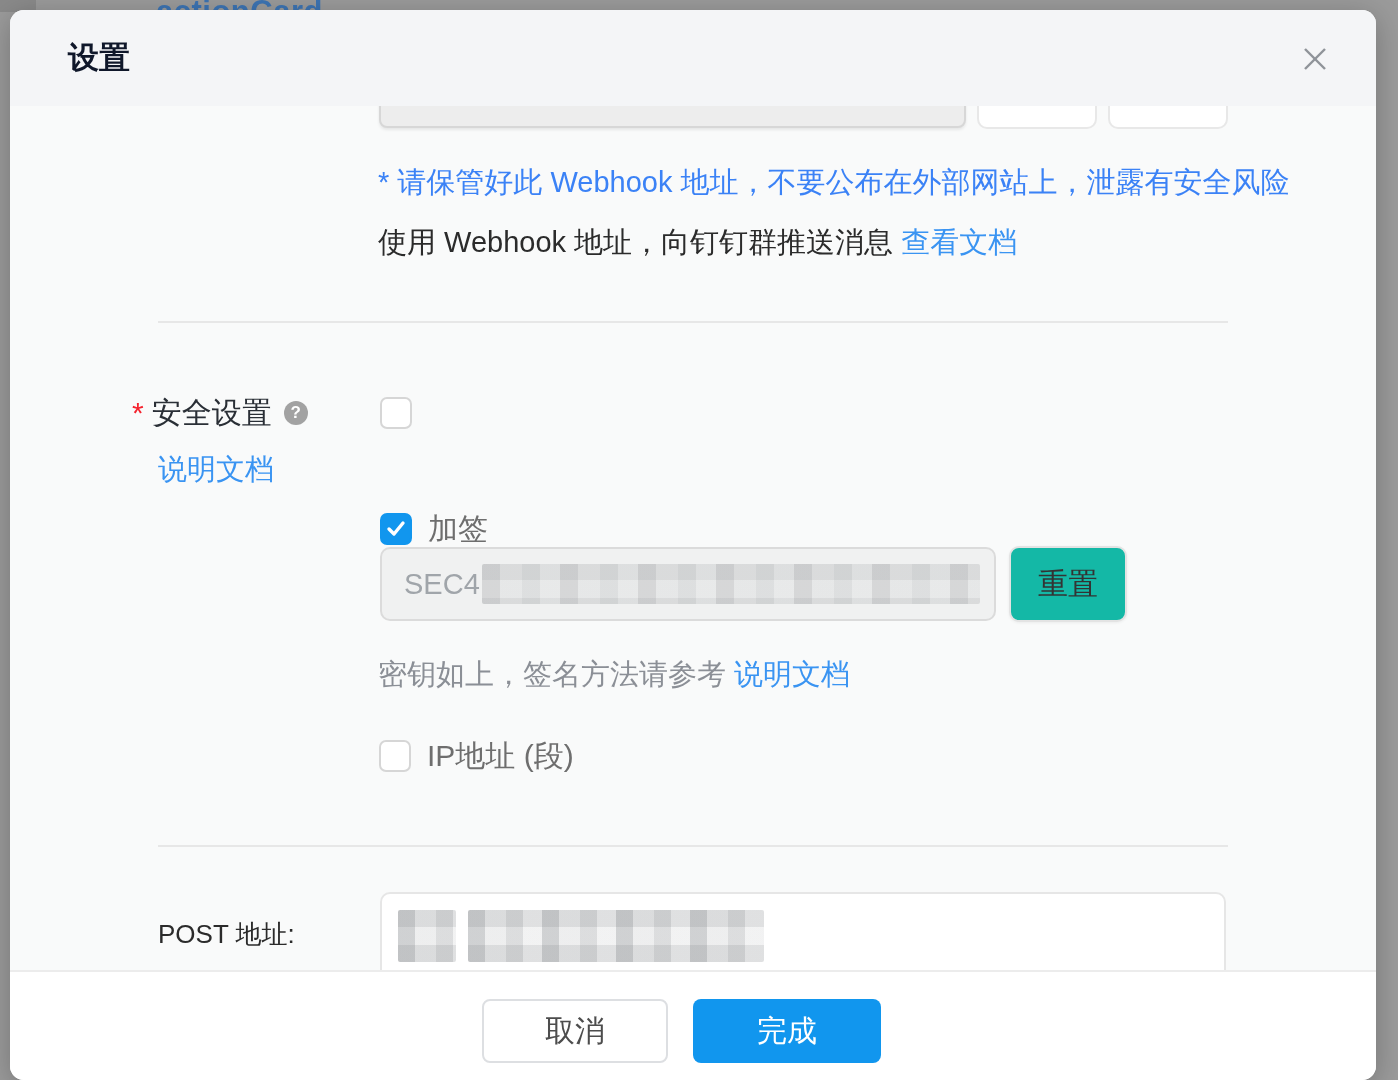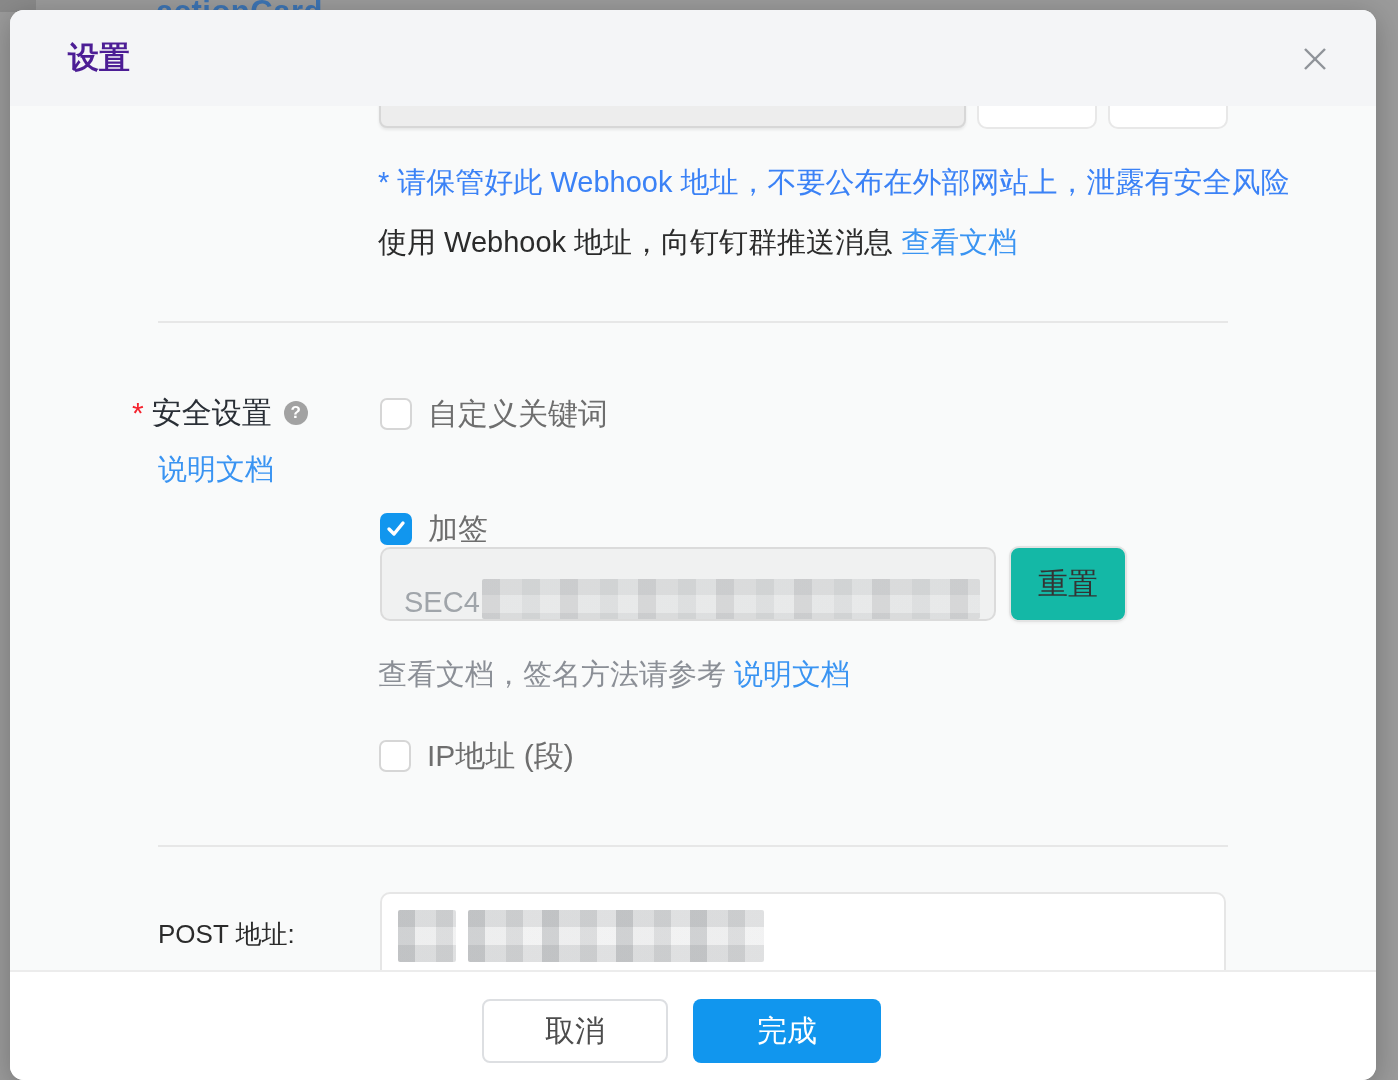--- a/index.html
+++ b/index.html
@@ -13,21 +13,21 @@
   .bg-tab-text { position:absolute; left:156px; top:-5px; font-size:31px; line-height:34px;
                  font-weight:600; color:#3d74b3; letter-spacing:0.5px; }
 
   
   .modal { position:absolute; left:10px; top:10px; width:1366px; height:1070px;
            border-radius:14px; overflow:hidden; background:#f9fafa;
            box-shadow:0 6px 30px rgba(0,0,0,.25); }
 
   .modal-header { position:absolute; left:0; top:0; width:1366px; height:96px; background:#f4f5f7; }
   .modal-title { position:absolute; left:58px; top:28px; font-size:31px; line-height:40px;
-                 font-weight:700; color:#4c1d95; }
+                 font-weight:700; color:#0f172a; }
   .modal-close { position:absolute; right:44px; top:32px; width:34px; height:34px; cursor:pointer;
                  display:flex; align-items:center; justify-content:center; }
 
   .modal-body { position:absolute; left:0; top:96px; width:1366px; height:864px;
                 background:#f9fafa; overflow:hidden; }
 
   
   .ghost-input { position:absolute; left:369px; top:-6px; width:587px; height:28px;
                  background:#ededed; border:2px solid #d7d7d7; border-radius:0 0 8px 8px;
                  box-shadow:0 2px 3px rgba(0,0,0,.08); }
@@ -62,21 +62,21 @@
   .checkbox { width:32px; height:32px; border:2px solid #d6d6d6; border-radius:7px;
               background:#ffffff; display:flex; align-items:center; justify-content:center;
               flex:0 0 auto; }
   .checkbox .check { display:none; }
   .checkbox.checked { background:#1196ee; border-color:#1196ee; }
   .checkbox.checked .check { display:block; }
   .cb-label { font-size:30px; line-height:34px; color:#6e6e6e; }
 
   .sign-input { position:absolute; left:370px; top:441px; width:616px; height:74px;
                 background:#f0f1f1; border:2px solid #dbdbdb; border-radius:10px;
-                display:flex; align-items:flex-end; padding:0 14px 0 22px; }
+                display:flex; align-items:center; padding:0 14px 0 22px; }
   .sec-prefix { font-size:29px; color:#a0a5aa; flex:0 0 auto; }
   .mosaic { border-radius:2px; }
   .mosaic-light { flex:1 1 auto; height:40px; margin-left:2px;
     background-image:
       repeating-linear-gradient(90deg, rgba(100,105,110,.16) 0 18px, rgba(100,105,110,.04) 18px 40px, rgba(100,105,110,.11) 40px 58px, rgba(100,105,110,.02) 58px 78px),
       repeating-linear-gradient(180deg, rgba(100,105,110,.12) 0 16px, rgba(100,105,110,.03) 16px 34px); }
   .reset-btn { position:absolute; left:999px; top:440px; width:118px; height:76px;
                background:#14b8a6; border:2px solid #e3e3e3; border-radius:10px;
                font-size:30px; color:#333333; font-family:inherit; cursor:pointer;
                box-shadow:0 1px 3px rgba(0,0,0,.06); }
@@ -139,39 +139,38 @@
         <span class="req">*</span>
         <span class="sec-label">安全设置</span>
         <span class="help-icon">?</span>
       </div>
       <a class="link sec-doc">说明文档</a>
 
       <div class="cb-row cb-keyword">
         <span class="checkbox">
           
         </span>
-        <span class="cb-label">自定义关键词</span>
       </div>
 
       <div class="cb-row cb-sign">
         <span class="checkbox checked">
           <svg class="check" width="20" height="20" viewBox="0 0 20 20">
             <polyline points="3,10 8,15 17,4" fill="none" stroke="#ffffff" stroke-width="3.4" stroke-linecap="round" stroke-linejoin="round"></polyline>
           </svg>
         </span>
         <span class="cb-label">加签</span>
       </div>
 
       <div class="sign-input">
         <span class="sec-prefix">SEC4</span>
         <div class="mosaic mosaic-light"></div>
       </div>
       <button class="reset-btn">重置</button>
 
-      <div class="key-note"><span>查看文档，签名方法请参考 </span><a class="link">说明文档</a></div>
+      <div class="key-note"><span>密钥如上，签名方法请参考 </span><a class="link">说明文档</a></div>
 
       <div class="cb-row cb-ip">
         <span class="checkbox">
           
         </span>
         <span class="cb-label">IP地址 (段)</span>
       </div>
 
       <div class="divider divider-2"></div>
 

